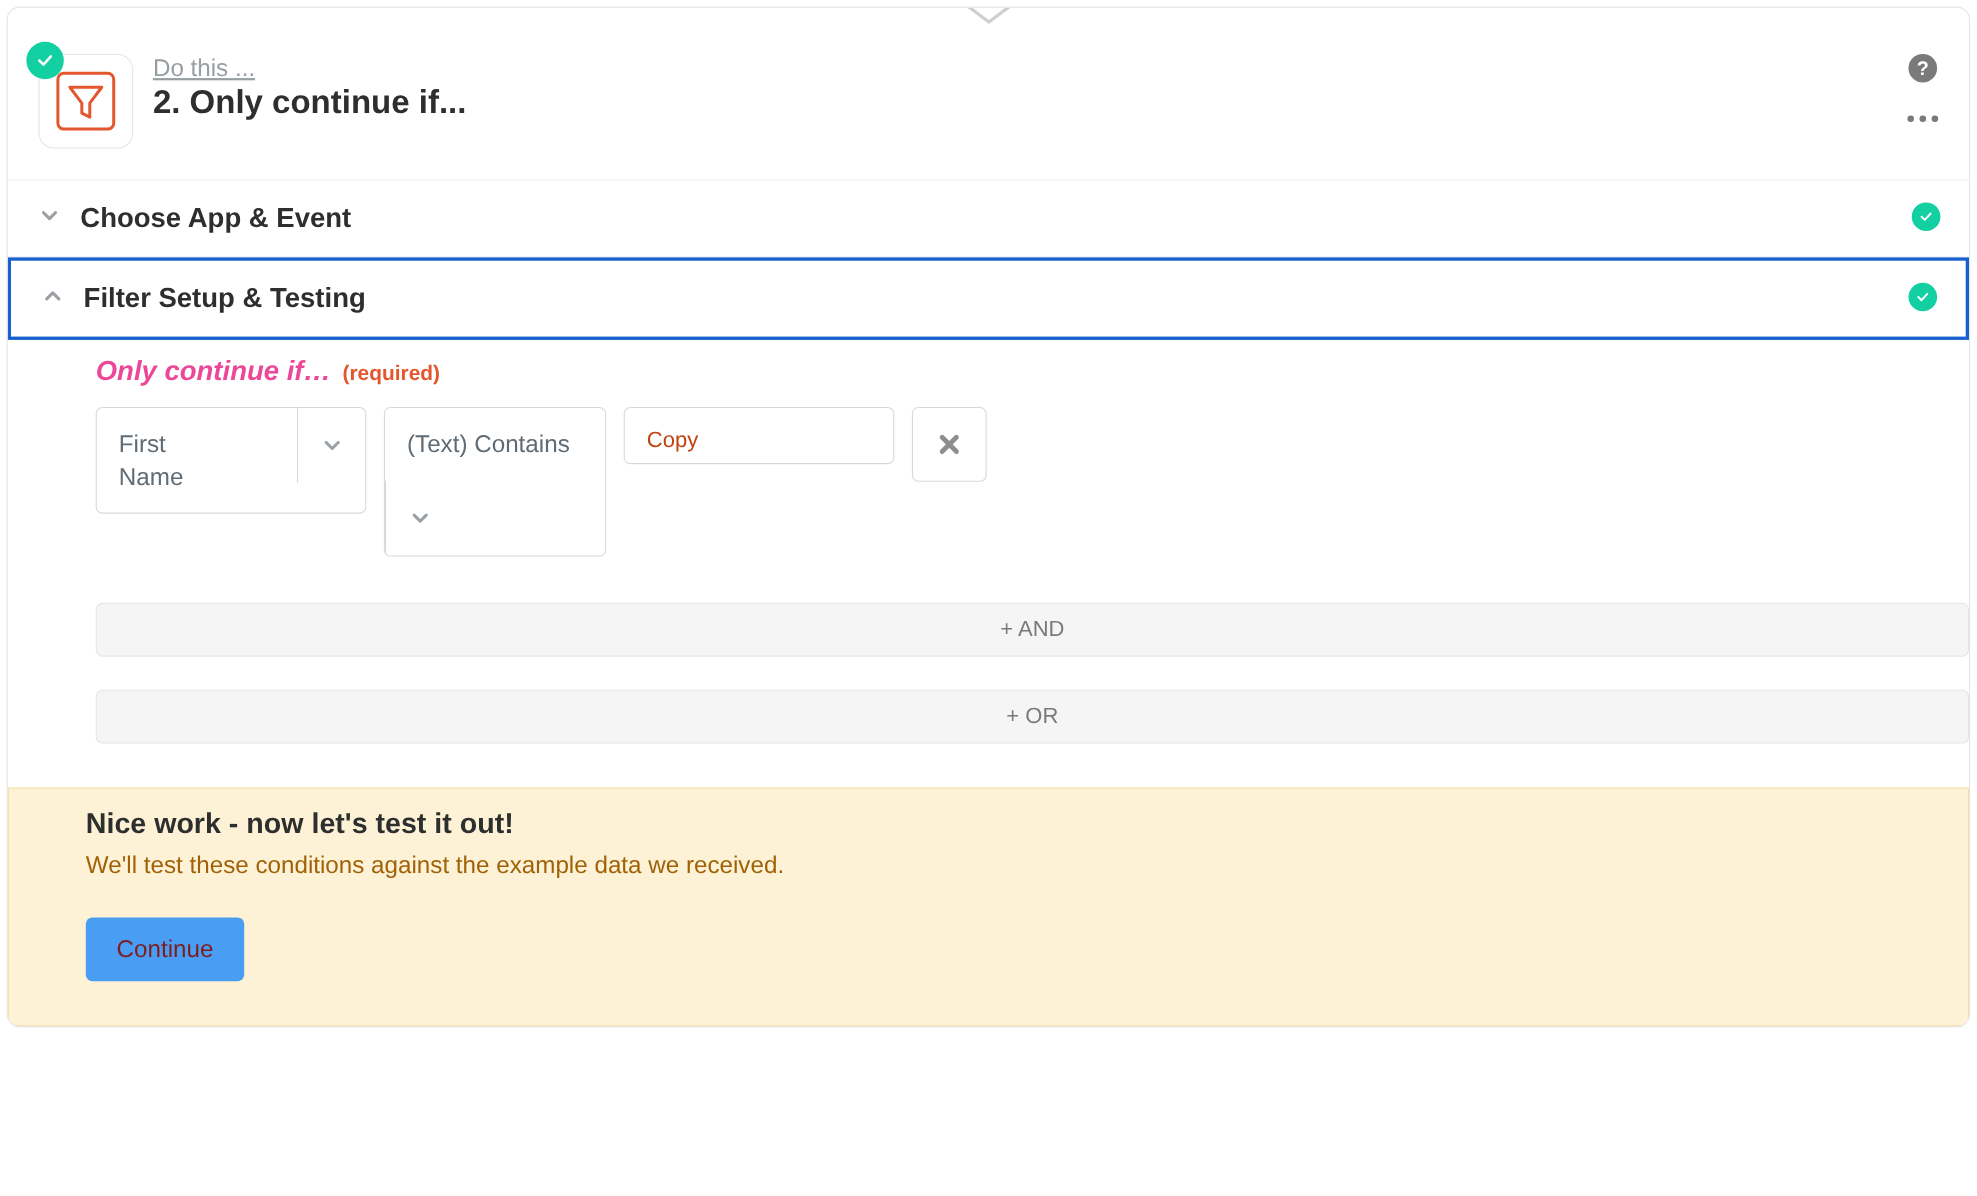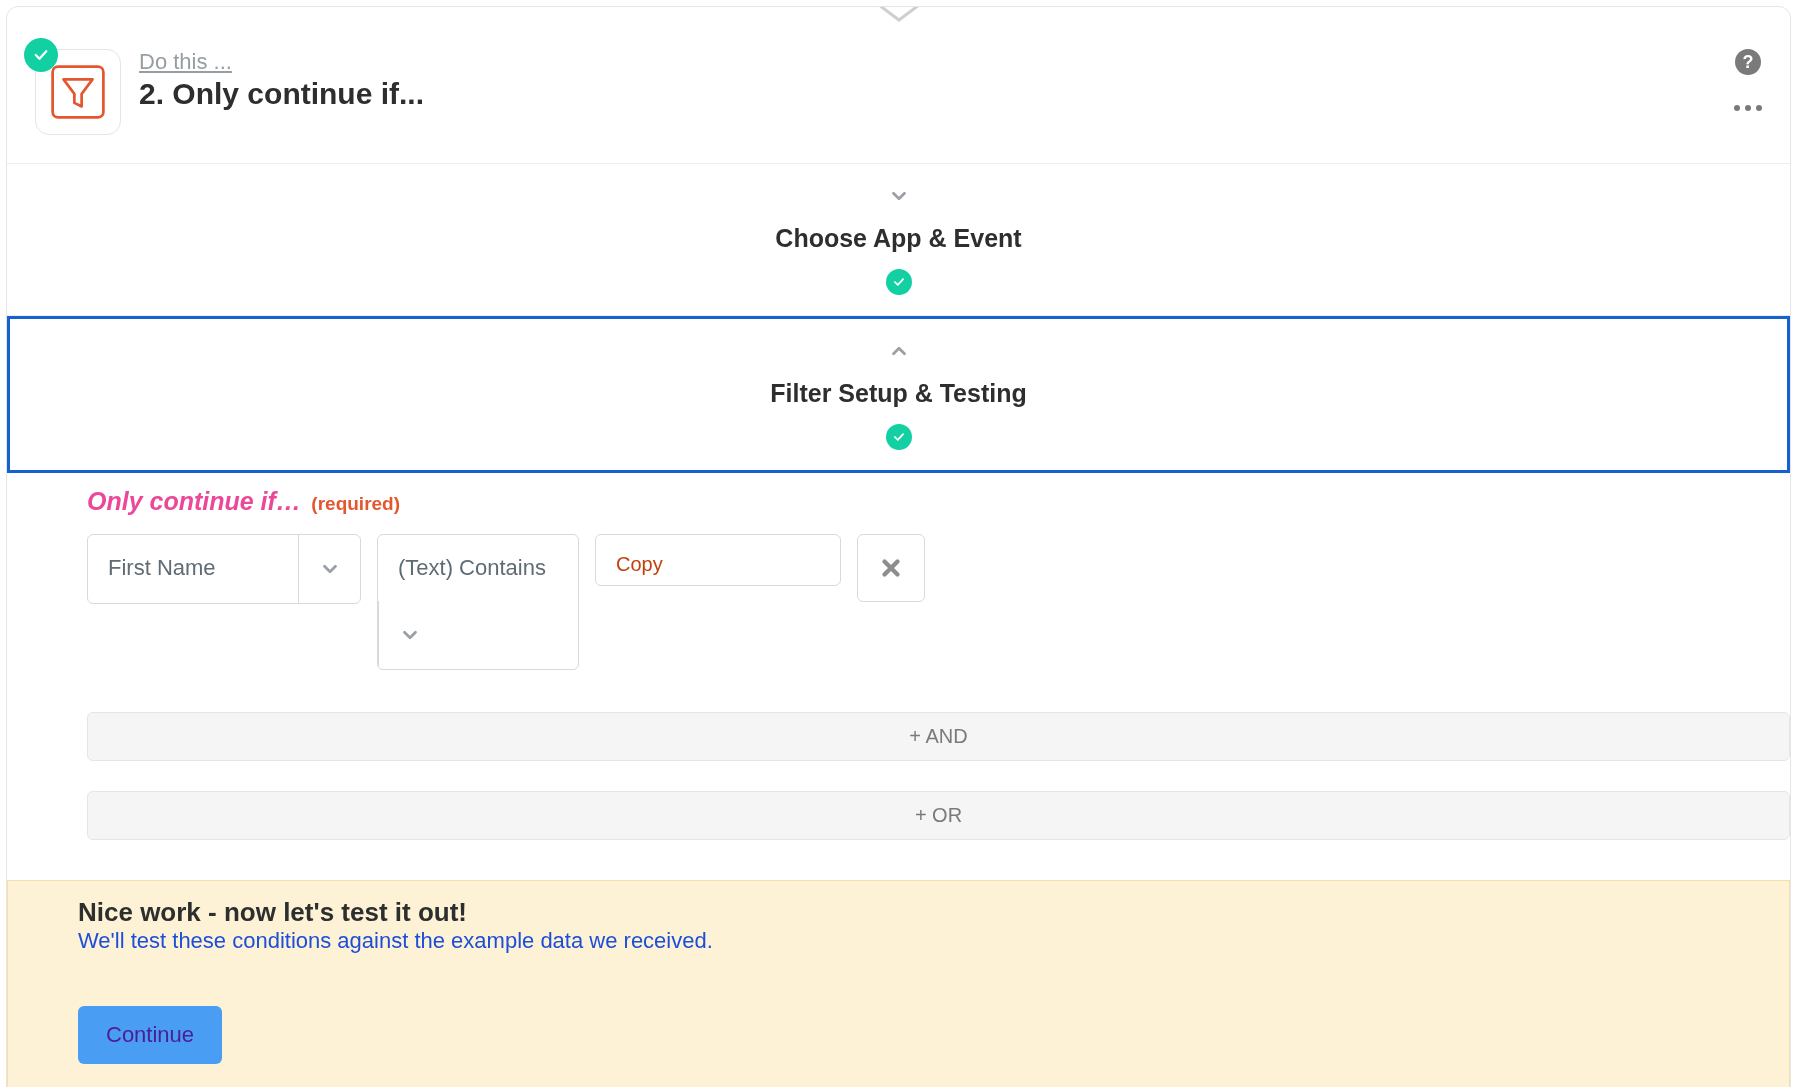--- a/index.html
+++ b/index.html
@@ -84,26 +84,24 @@
     }
     .more-icon {
       display: flex; gap: 5px;
     }
     .more-icon span {
       width: 6px; height: 6px; border-radius: 50%;
       background: #7a7a7a;
     }
     .section-row {
       display: flex;
-      align-items: center;
       padding: 20px 26px;
       gap: 16px;
       border-bottom: 1px solid #eee;
       cursor: pointer;
-      flex-direction: column;
     }
     .section-row.active {
       border: 3px solid #1760cf;
       border-left-width: 3px;
       border-right-width: 3px;
     }
     .chevron-icon {
       width: 24px; height: 24px;
       display: flex; align-items: center; justify-content: center;
     }
@@ -151,21 +149,21 @@
       flex: 1;
       color: #5f6b75;
       font-size: 22px;
       line-height: 1.35;
     }
     .select-box .sel-caret {
       width: 62px;
       border-left: 1px solid #d9d9d9;
       display: flex; align-items: center; justify-content: center;
     }
-    .sel-field { width: 274px; gap: 48px; }
+    .sel-field { width: 246px; gap: 48px; }
     .sel-cond  { width: 202px; flex-direction: column; }
     .sel-caret-h { height: 68px; }
     .input-box {
       border: 1px solid #d9d9d9;
       border-radius: 6px;
       padding: 18px 20px;
       width: 246px;
       height: 52px;
       color: #c2410c;
       font-size: 20px;
@@ -197,27 +195,28 @@
       background: #fdf2d6;
       border: 1px solid #f2dfa9;
       padding: 16px 70px 40px 70px;
     }
     .test-title {
       font-size: 26px;
       font-weight: 700;
       color: #2d2e2e;
     }
     .test-sub {
-      color: #1d4ed8;
+      color: #a16207;
       font-size: 22px;
+      margin-top: 10px;
     }
     .continue-btn {
-      margin-top: 52px;
+      margin-top: 34px;
       background: #499df3;
-      color: #4c1d95;
+      color: #7f1d1d;
       font-size: 22px;
       padding: 16px 28px;
       border: none;
       border-radius: 6px;
       cursor: pointer;
     }
   </style>
 </head>
 <body>
 

